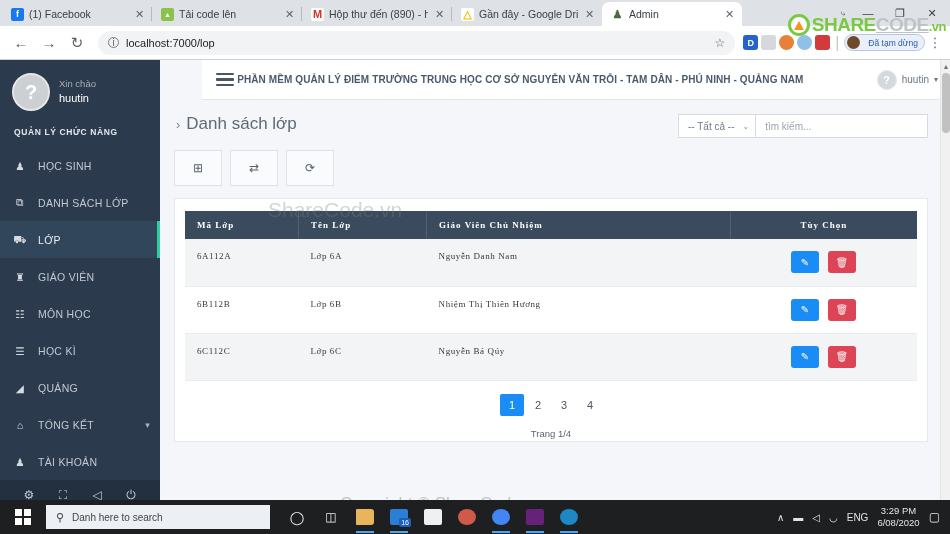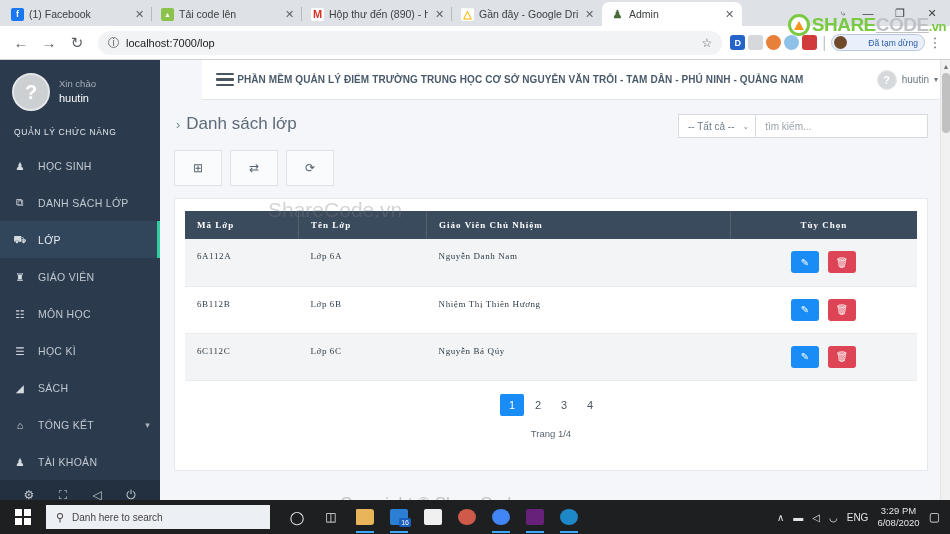--- a/index.html
+++ b/index.html
@@ -53,21 +53,21 @@
   }
   .omni-info { font-size: 10px; color: #5f6368;
     border: 1px solid #7c8085; border-radius: 50%;
     width: 11px; height: 11px; line-height: 9px; text-align: center;
     flex: 0 0 11px; }
   .ext-row { display: flex; align-items: center; gap: 3px; }
   .ext { width: 15px; height: 15px; border-radius: 3px; flex: 0 0 15px;
     display: flex; align-items: center; justify-content: center;
     font-size: 9px; font-weight: bold; color: #fff; }
   .paused-pill {
-    display: flex; align-items: center; gap: 21px; height: 17px;
+    display: flex; align-items: center; gap: 8px; height: 17px;
     border: 1px solid #b9c6e0; border-radius: 9px; padding: 0 6px 0 2px;
     background: #eaf0fb; font-size: 8.5px; color: #2a5ca8; white-space: nowrap;
   }
   .sharecode-logo {
     position: absolute; right: 4px; top: 14px; display: flex;
     align-items: center; gap: 2px; pointer-events: none; z-index: 30;
   }
   .sc-circle { width: 22px; height: 22px; border-radius: 50%;
     background: #fff; border: 3px solid #7ac943; position: relative;
     display: flex; align-items: center; justify-content: center; }
@@ -89,21 +89,21 @@
     background: #2b3a4d; display: flex; flex-direction: column; }
   .side-user { display: flex; align-items: center; gap: 9px;
     padding: 13px 10px 12px 12px; }
   .avatar { width: 38px; height: 38px; border-radius: 50%;
     background: #cdd0d3; border: 2px solid #e4e6e8;
     display: flex; align-items: center; justify-content: center;
     color: #fff; font-size: 20px; font-weight: bold; flex: 0 0 38px; }
   .side-greet { font-size: 9.5px; color: #a6aeb8; line-height: 1.5; }
   .side-uname { font-size: 11px; color: #ffffff; line-height: 1.4; }
   .side-heading { font-size: 8.5px; letter-spacing: .6px; color: #e4e8ec;
-    font-weight: normal; padding: 4px 0 10px 14px; }
+    font-weight: bold; padding: 4px 0 10px 14px; }
   .side-nav { flex: 1; }
   .side-item { display: flex; align-items: center; gap: 10px;
     height: 37px; padding: 0 10px 0 12px; color: #c2c9d1;
     font-size: 10.5px; letter-spacing: .3px; position: relative; }
   .side-item .si-ico { width: 16px; flex: 0 0 16px; display: flex;
     align-items: center; justify-content: center; color: #d6dbe0; }
   .side-item.active { background: #31455b; color: #e8edf2; }
   .side-item.active::after { content: ""; position: absolute; right: 0;
     top: 0; bottom: 0; width: 3px; background: #2dcfa0; }
   .si-caret { margin-left: auto; font-size: 9px; color: #a9b2bb; }
@@ -145,21 +145,21 @@
     padding: 0 6px 0 9px; font-size: 10px; color: #6f7b86;
     border-right: 1px solid #d7dbdf; white-space: nowrap; }
   .sg-caret { font-size: 8px; color: #8a959e; }
   .sg-input { flex: 1; padding: 0 9px; font-size: 10px; color: #9aa3ab;
     display: flex; align-items: center; }
   .btn-row { display: flex; gap: 8px; margin-top: 12px; }
   .tool-btn { width: 48px; height: 36px; border: 1px solid #e0e4e8;
     background: #fafbfc; display: flex; align-items: center;
     justify-content: center; color: #57636f; font-size: 12px; }
   .panel { margin-top: 12px; background: #fff; border: 1px solid #e6e9ec;
-    padding: 12px 10px 10px 10px; height: 273px; }
+    padding: 12px 10px 10px 10px; height: 244px; }
   table { width: 100%; border-collapse: collapse;
     font-family: "Liberation Serif", serif; }
   thead th { background: #3a4b5e; color: #ffffff; font-size: 9px;
     font-weight: bold; text-align: left; padding: 9px 12px;
     letter-spacing: 1px; border-right: 1px solid #51616f; }
   thead th:last-child { border-right: none; text-align: center; }
   tbody td { font-size: 9px; color: #2f3b45; padding: 12px 12px;
     height: 47px; vertical-align: top; letter-spacing: .6px;
     border-bottom: 1px solid #e9ecef; }
   tbody tr:nth-child(odd) td { background: #f2f4f5; }
@@ -321,21 +321,21 @@
         <div class="side-item">
           <span class="si-ico">☷</span>
           <span>MÔN HỌC</span>
         </div>
         <div class="side-item">
           <span class="si-ico">☰</span>
           <span>HỌC KÌ</span>
         </div>
         <div class="side-item">
           <span class="si-ico">◢</span>
-          <span>SÁCH</span>
+          <span>QUẢNG</span>
         </div>
         <div class="side-item">
           <span class="si-ico">⌂</span>
           <span>TỔNG KẾT</span>
           <span class="si-caret">▾</span>
         </div>
         <div class="side-item">
           <span class="si-ico">♟</span>
           <span>TÀI KHOẢN</span>
         </div>

